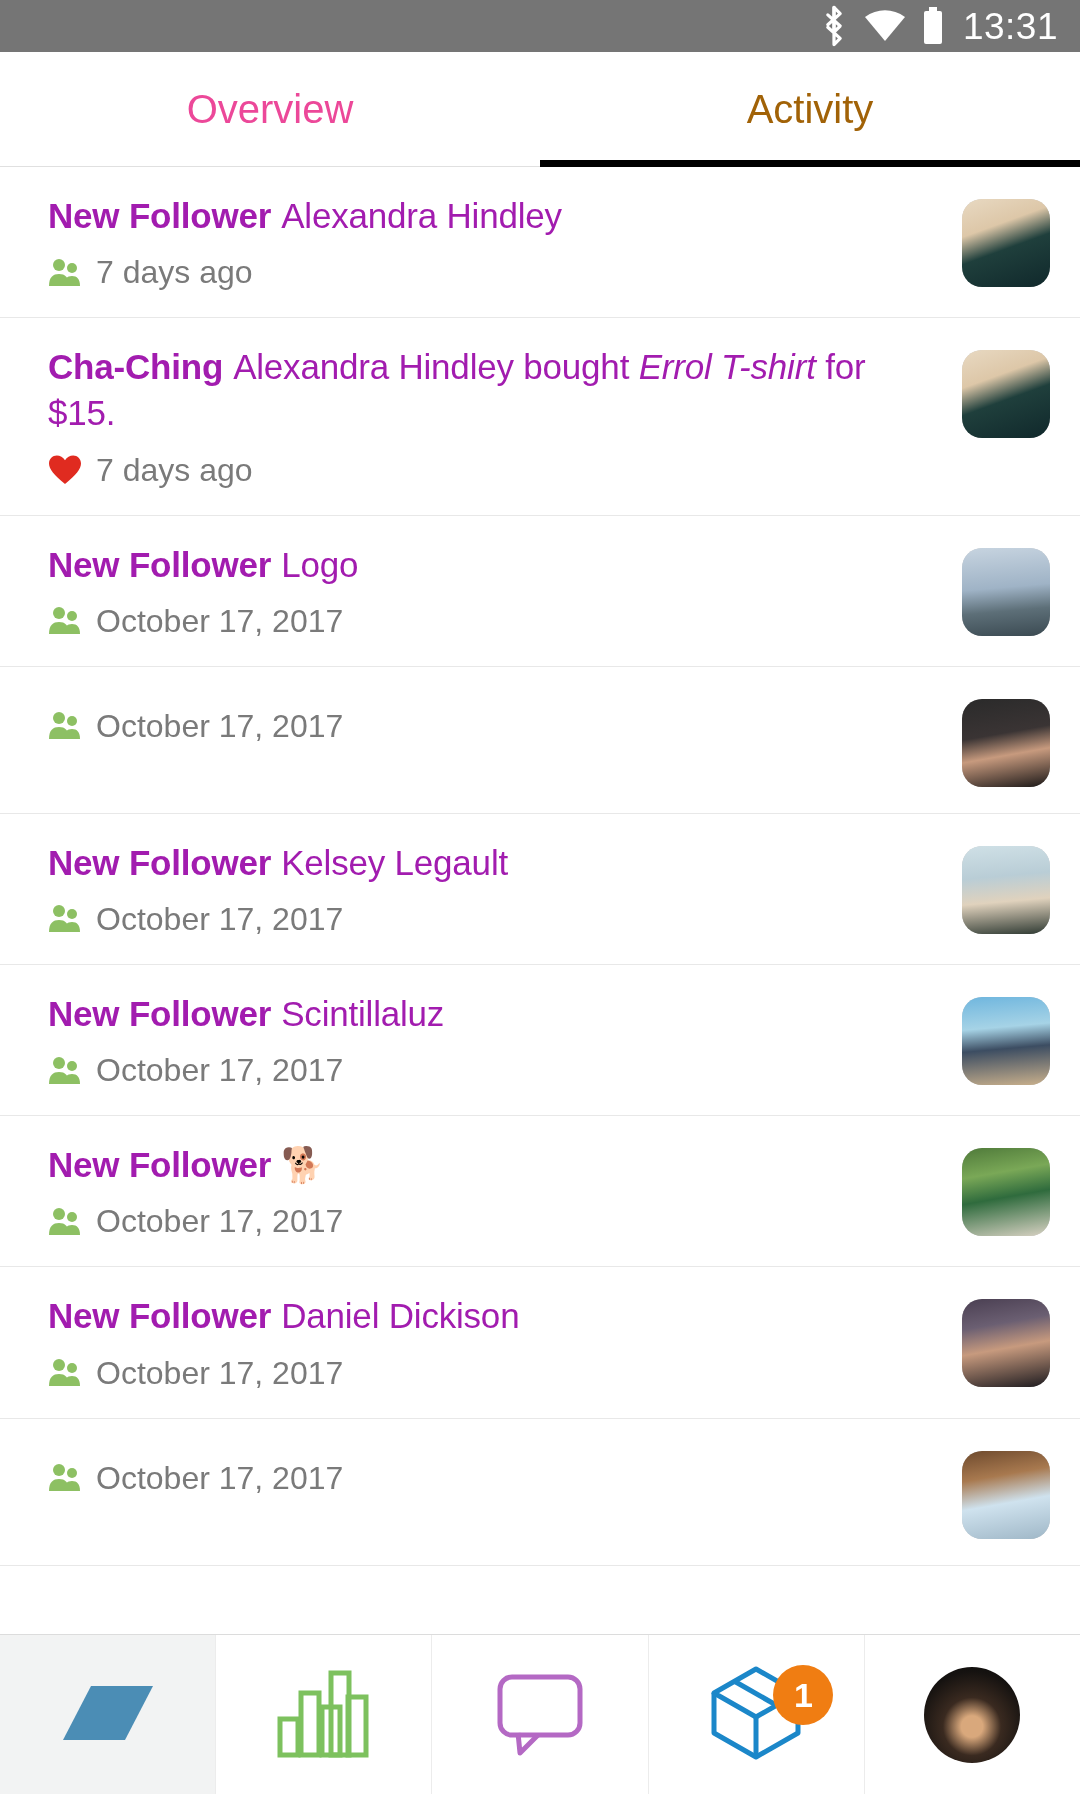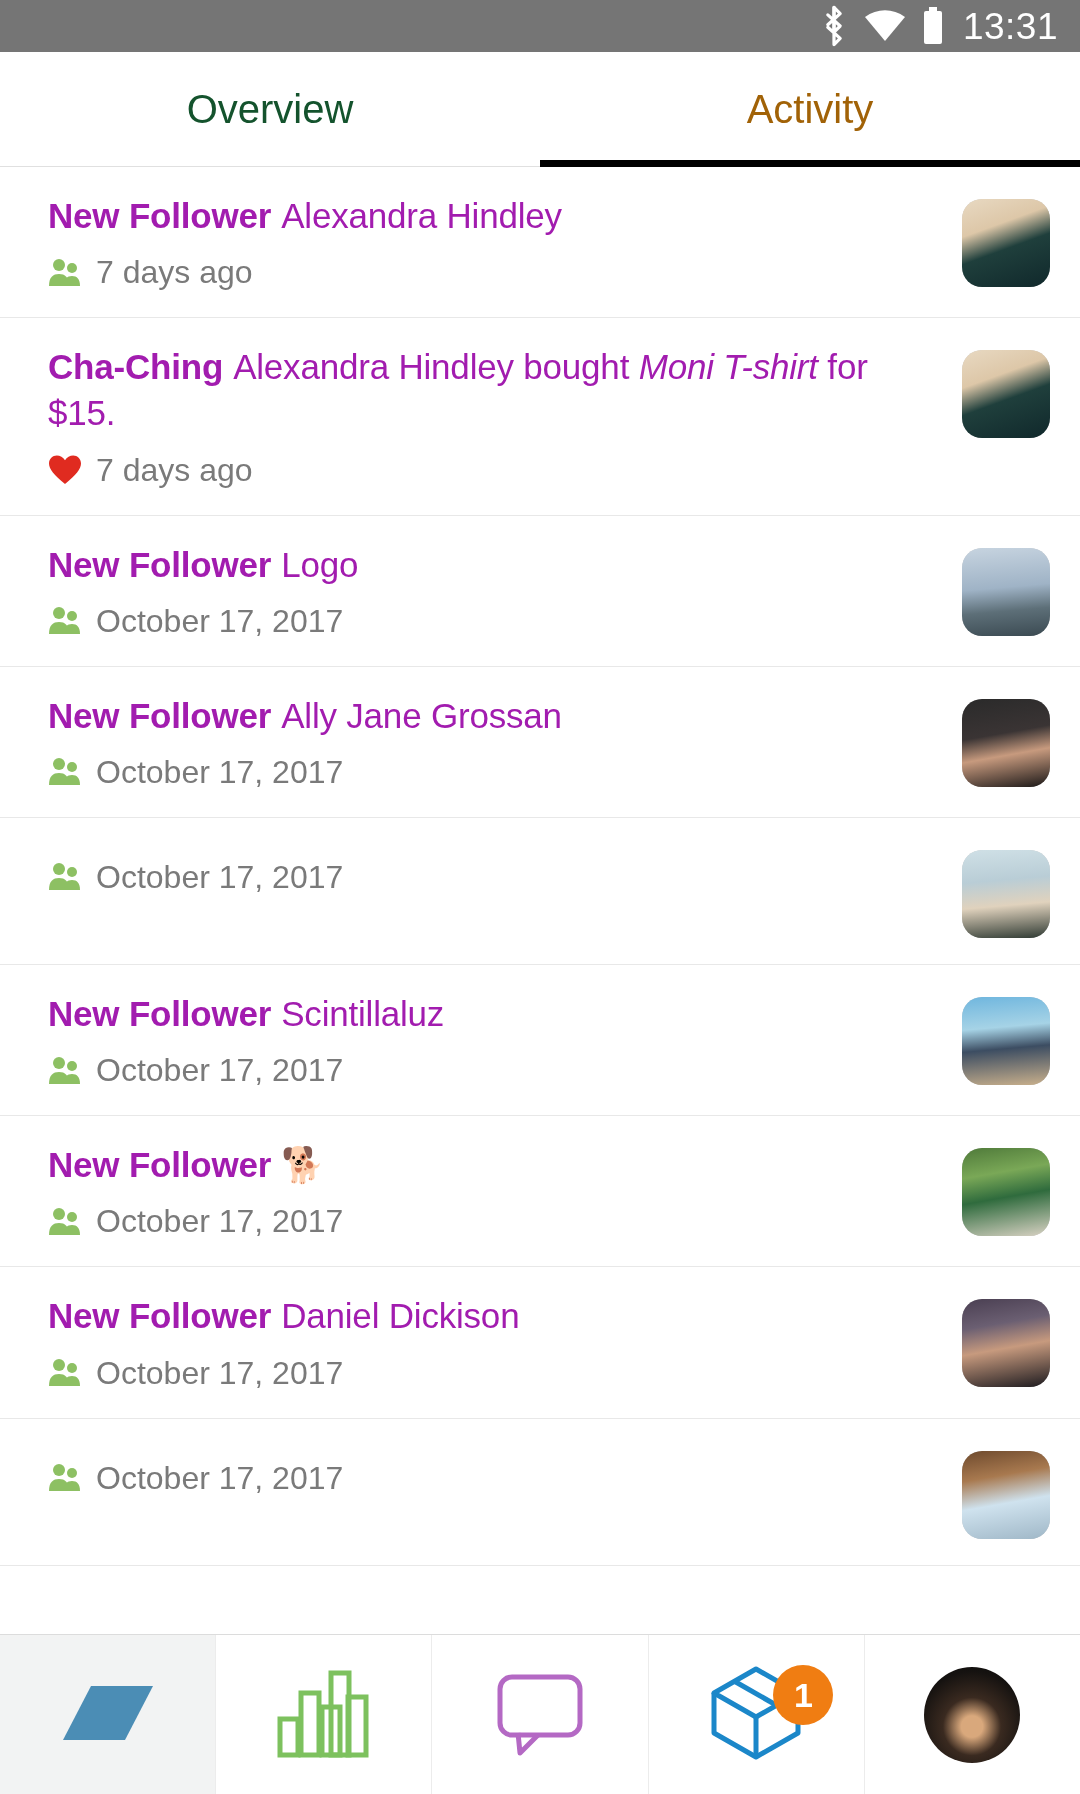--- a/index.html
+++ b/index.html
@@ -26,21 +26,21 @@
 
   
   .tabbar {
     flex:0 0 115px; height:115px; background:#ffffff;
     display:flex; border-bottom:1px solid #e0e0e0; position:relative;
   }
   .tab {
     flex:1; display:flex; align-items:center; justify-content:center;
     font-size:40px; position:relative; cursor:pointer;
   }
-  .tab.inactive { color:#14532d; }
+  .tab.inactive { color:#ec4899; }
   .tab.active { color:#a16207; }
   .tab.active::after {
     content:""; position:absolute; left:0; right:0; bottom:-1px;
     height:7px; background:#000000;
   }
 
   
   .list { flex:1 1 auto; overflow:hidden; background:#ffffff; }
   .row {
     display:flex; align-items:flex-start;
@@ -141,21 +141,21 @@
             </span>
             <span class="ts">7 days ago</span>
           </div>
         </div>
         <div class="avatar">
           <div class="ph" style="background: linear-gradient(160deg, rgb(232, 217, 194) 0%, rgb(221, 199, 168) 32%, rgb(31, 63, 60) 55%, rgb(16, 40, 43) 100%);"></div>
         </div>
       </div>
       <div class="row">
         <div class="row-body">
-          <div class="row-title"><span class="kind">Cha-Ching</span><span class="sep"></span><span class="subject">Alexandra Hindley bought </span><em>Moni T-shirt</em><span> for $15.</span></div>
+          <div class="row-title"><span class="kind">Cha-Ching</span><span class="sep"></span><span class="subject">Alexandra Hindley bought </span><em>Errol T-shirt</em><span> for $15.</span></div>
           <div class="row-meta">
             <span class="meta-icon">
               <svg width="34" height="32" viewBox="0 0 34 32">
                 <path d="M17 30 C6 21 1 15 1 9.5 C1 4.8 4.6 1.5 8.8 1.5 C12 1.5 15.2 3.4 17 6.3 C18.8 3.4 22 1.5 25.2 1.5 C29.4 1.5 33 4.8 33 9.5 C33 15 28 21 17 30 Z" fill="#e02b20"></path>
               </svg>
             </span>
             <span class="ts">7 days ago</span>
           </div>
         </div>
         <div class="avatar">
@@ -176,39 +176,39 @@
             </span>
             <span class="ts">October 17, 2017</span>
           </div>
         </div>
         <div class="avatar">
           <div class="ph" style="background: linear-gradient(175deg, rgb(199, 212, 224) 0%, rgb(159, 179, 198) 45%, rgb(93, 111, 120) 70%, rgb(59, 74, 82) 100%);"></div>
         </div>
       </div>
       <div class="row">
         <div class="row-body">
-          <div class="row-title"><span class="kind">New Follower</span><span class="sep"></span><span class="subject">Ally Jane Grossan</span></div>
           <div class="row-meta">
             <span class="meta-icon">
               <svg width="34" height="34" viewBox="0 0 34 34">
                 <circle cx="11" cy="9" r="6" fill="#8dc063"></circle>
                 <path d="M1 30 C1 21 5 18 11 18 C17 18 21 21 21 30 Z" fill="#8dc063"></path>
                 <circle cx="24" cy="12" r="5" fill="#8dc063"></circle>
                 <path d="M16 30 C16 23 19 20 24 20 C29 20 32 23 32 30 Z" fill="#8dc063"></path>
               </svg>
             </span>
             <span class="ts">October 17, 2017</span>
           </div>
         </div>
         <div class="avatar">
           <div class="ph" style="background: linear-gradient(170deg, rgb(42, 42, 42) 0%, rgb(58, 52, 52) 40%, rgb(199, 154, 126) 62%, rgb(26, 23, 23) 100%);"></div>
         </div>
       </div>
       <div class="row">
         <div class="row-body">
+          <div class="row-title"><span class="kind">New Follower</span><span class="sep"></span><span class="subject">Kelsey Legault</span></div>
           <div class="row-meta">
             <span class="meta-icon">
               <svg width="34" height="34" viewBox="0 0 34 34">
                 <circle cx="11" cy="9" r="6" fill="#8dc063"></circle>
                 <path d="M1 30 C1 21 5 18 11 18 C17 18 21 21 21 30 Z" fill="#8dc063"></path>
                 <circle cx="24" cy="12" r="5" fill="#8dc063"></circle>
                 <path d="M16 30 C16 23 19 20 24 20 C29 20 32 23 32 30 Z" fill="#8dc063"></path>
               </svg>
             </span>
             <span class="ts">October 17, 2017</span>

